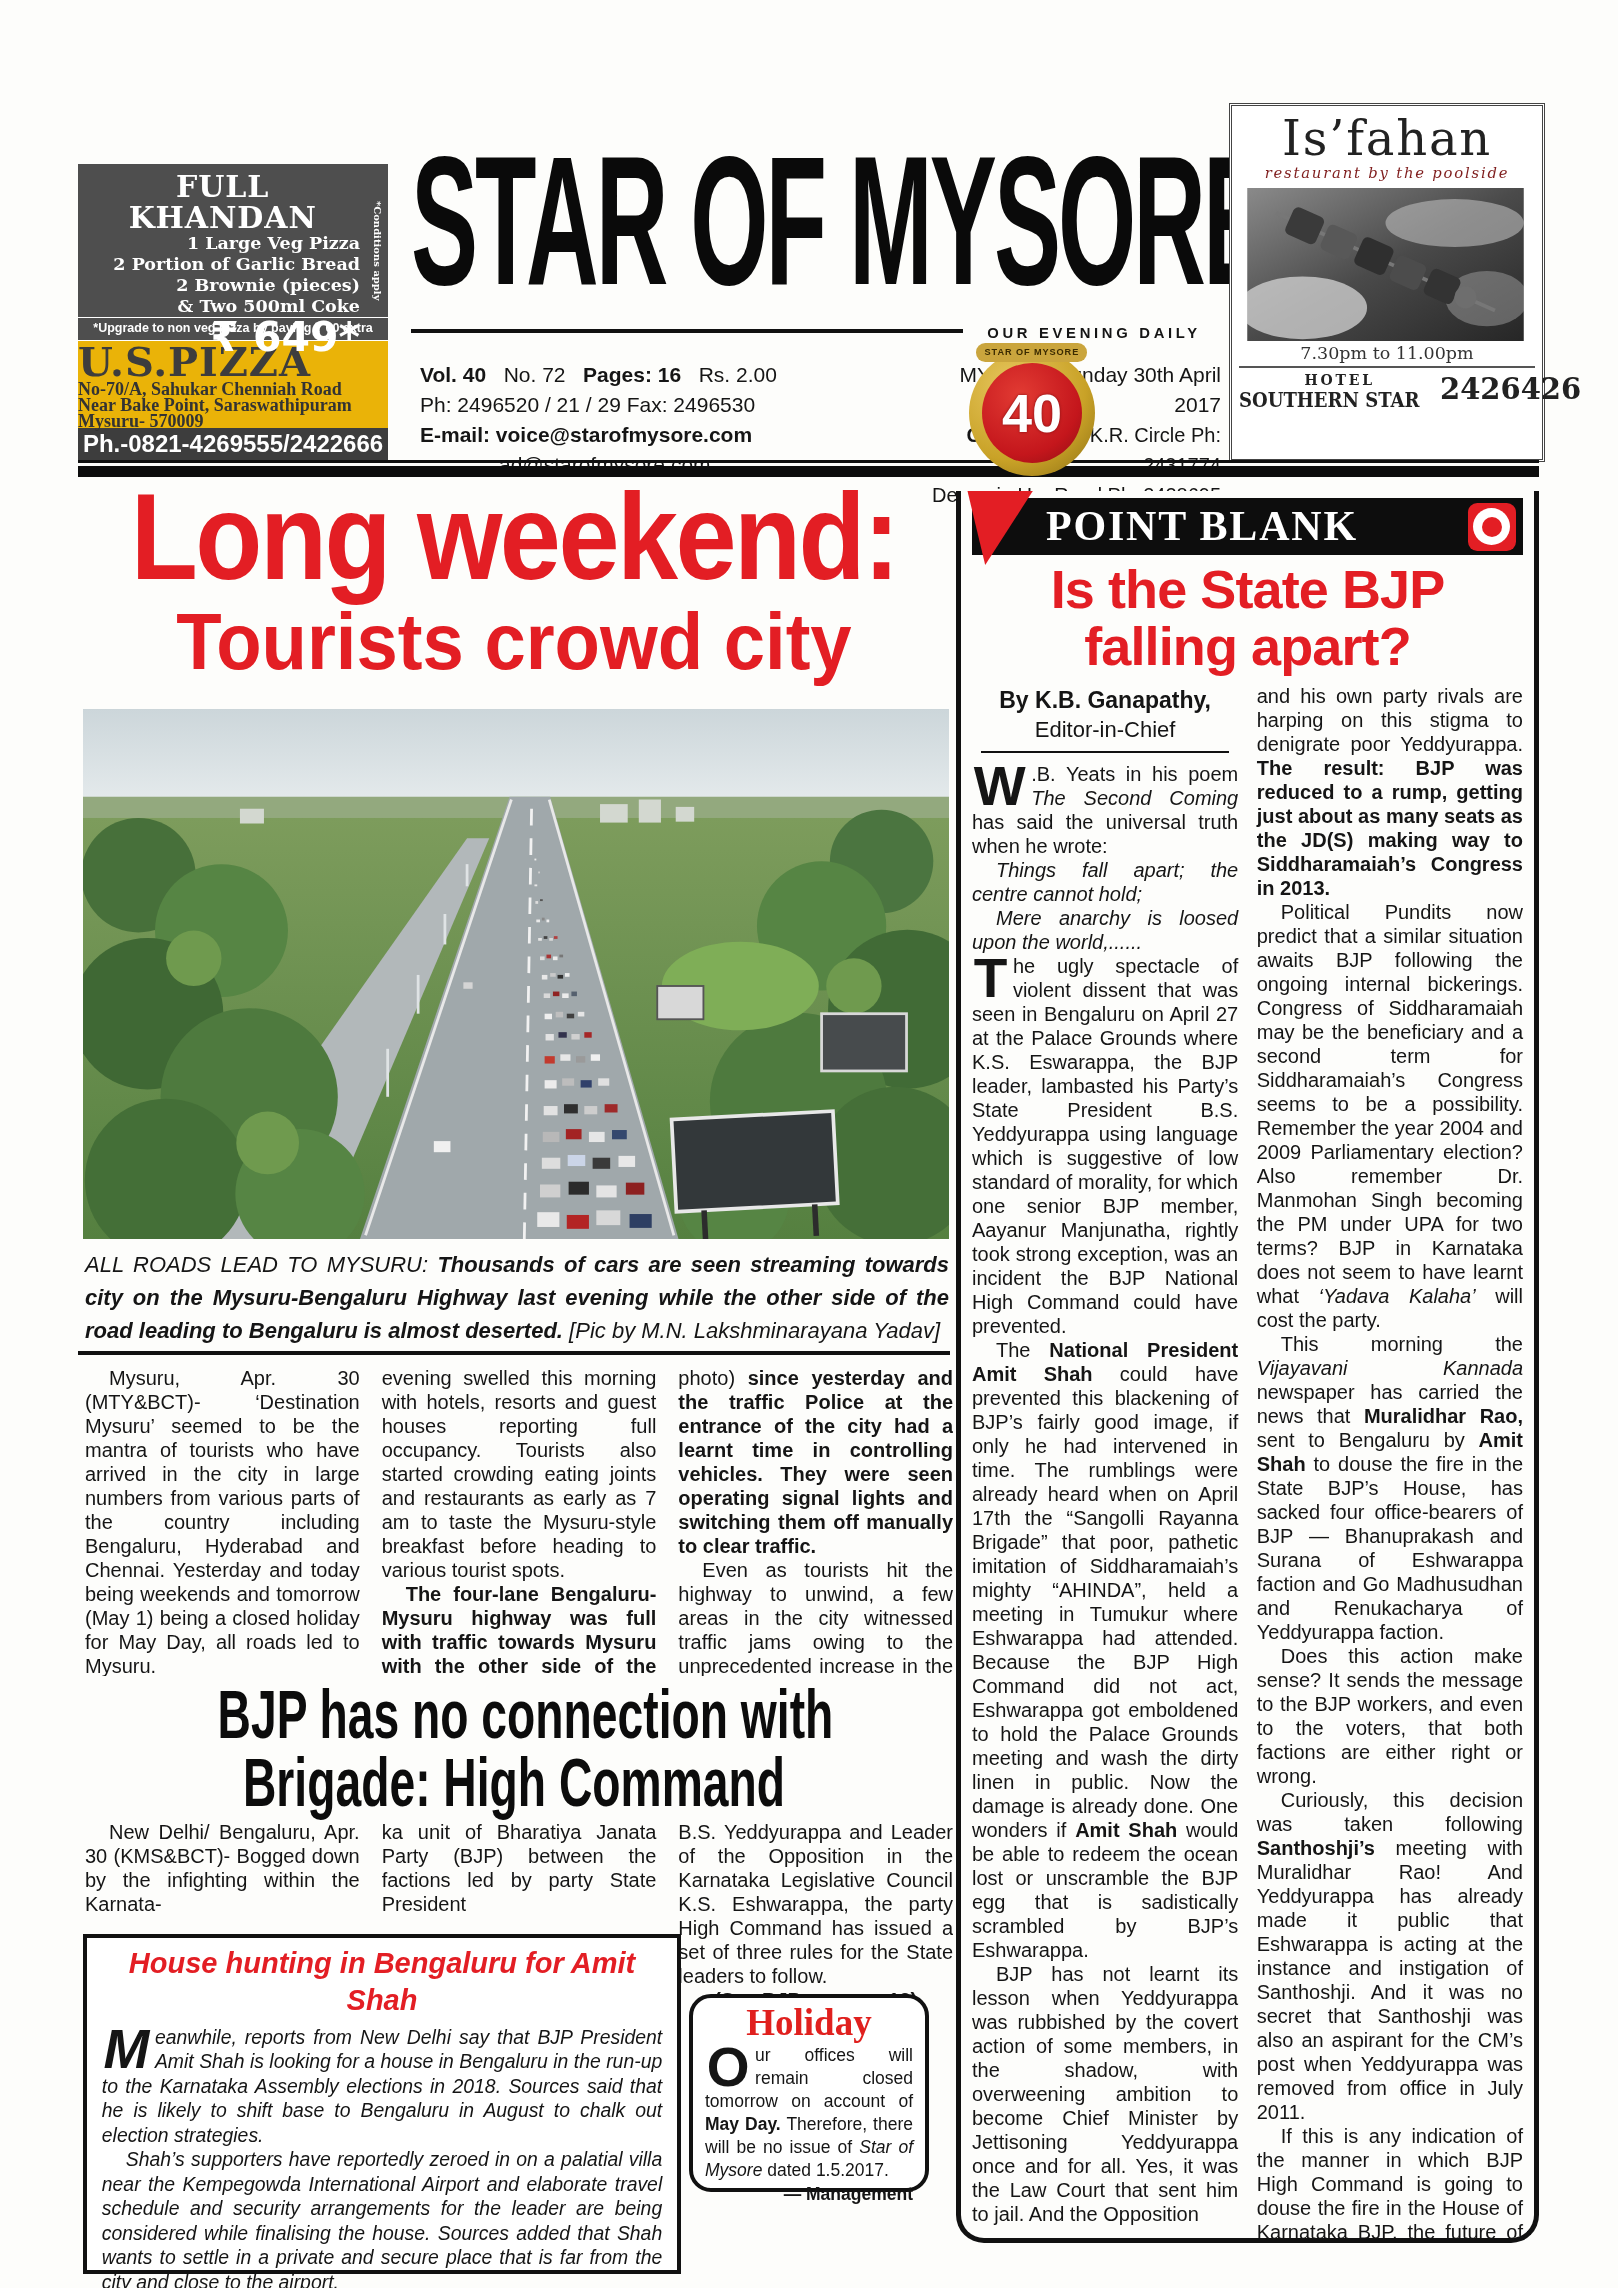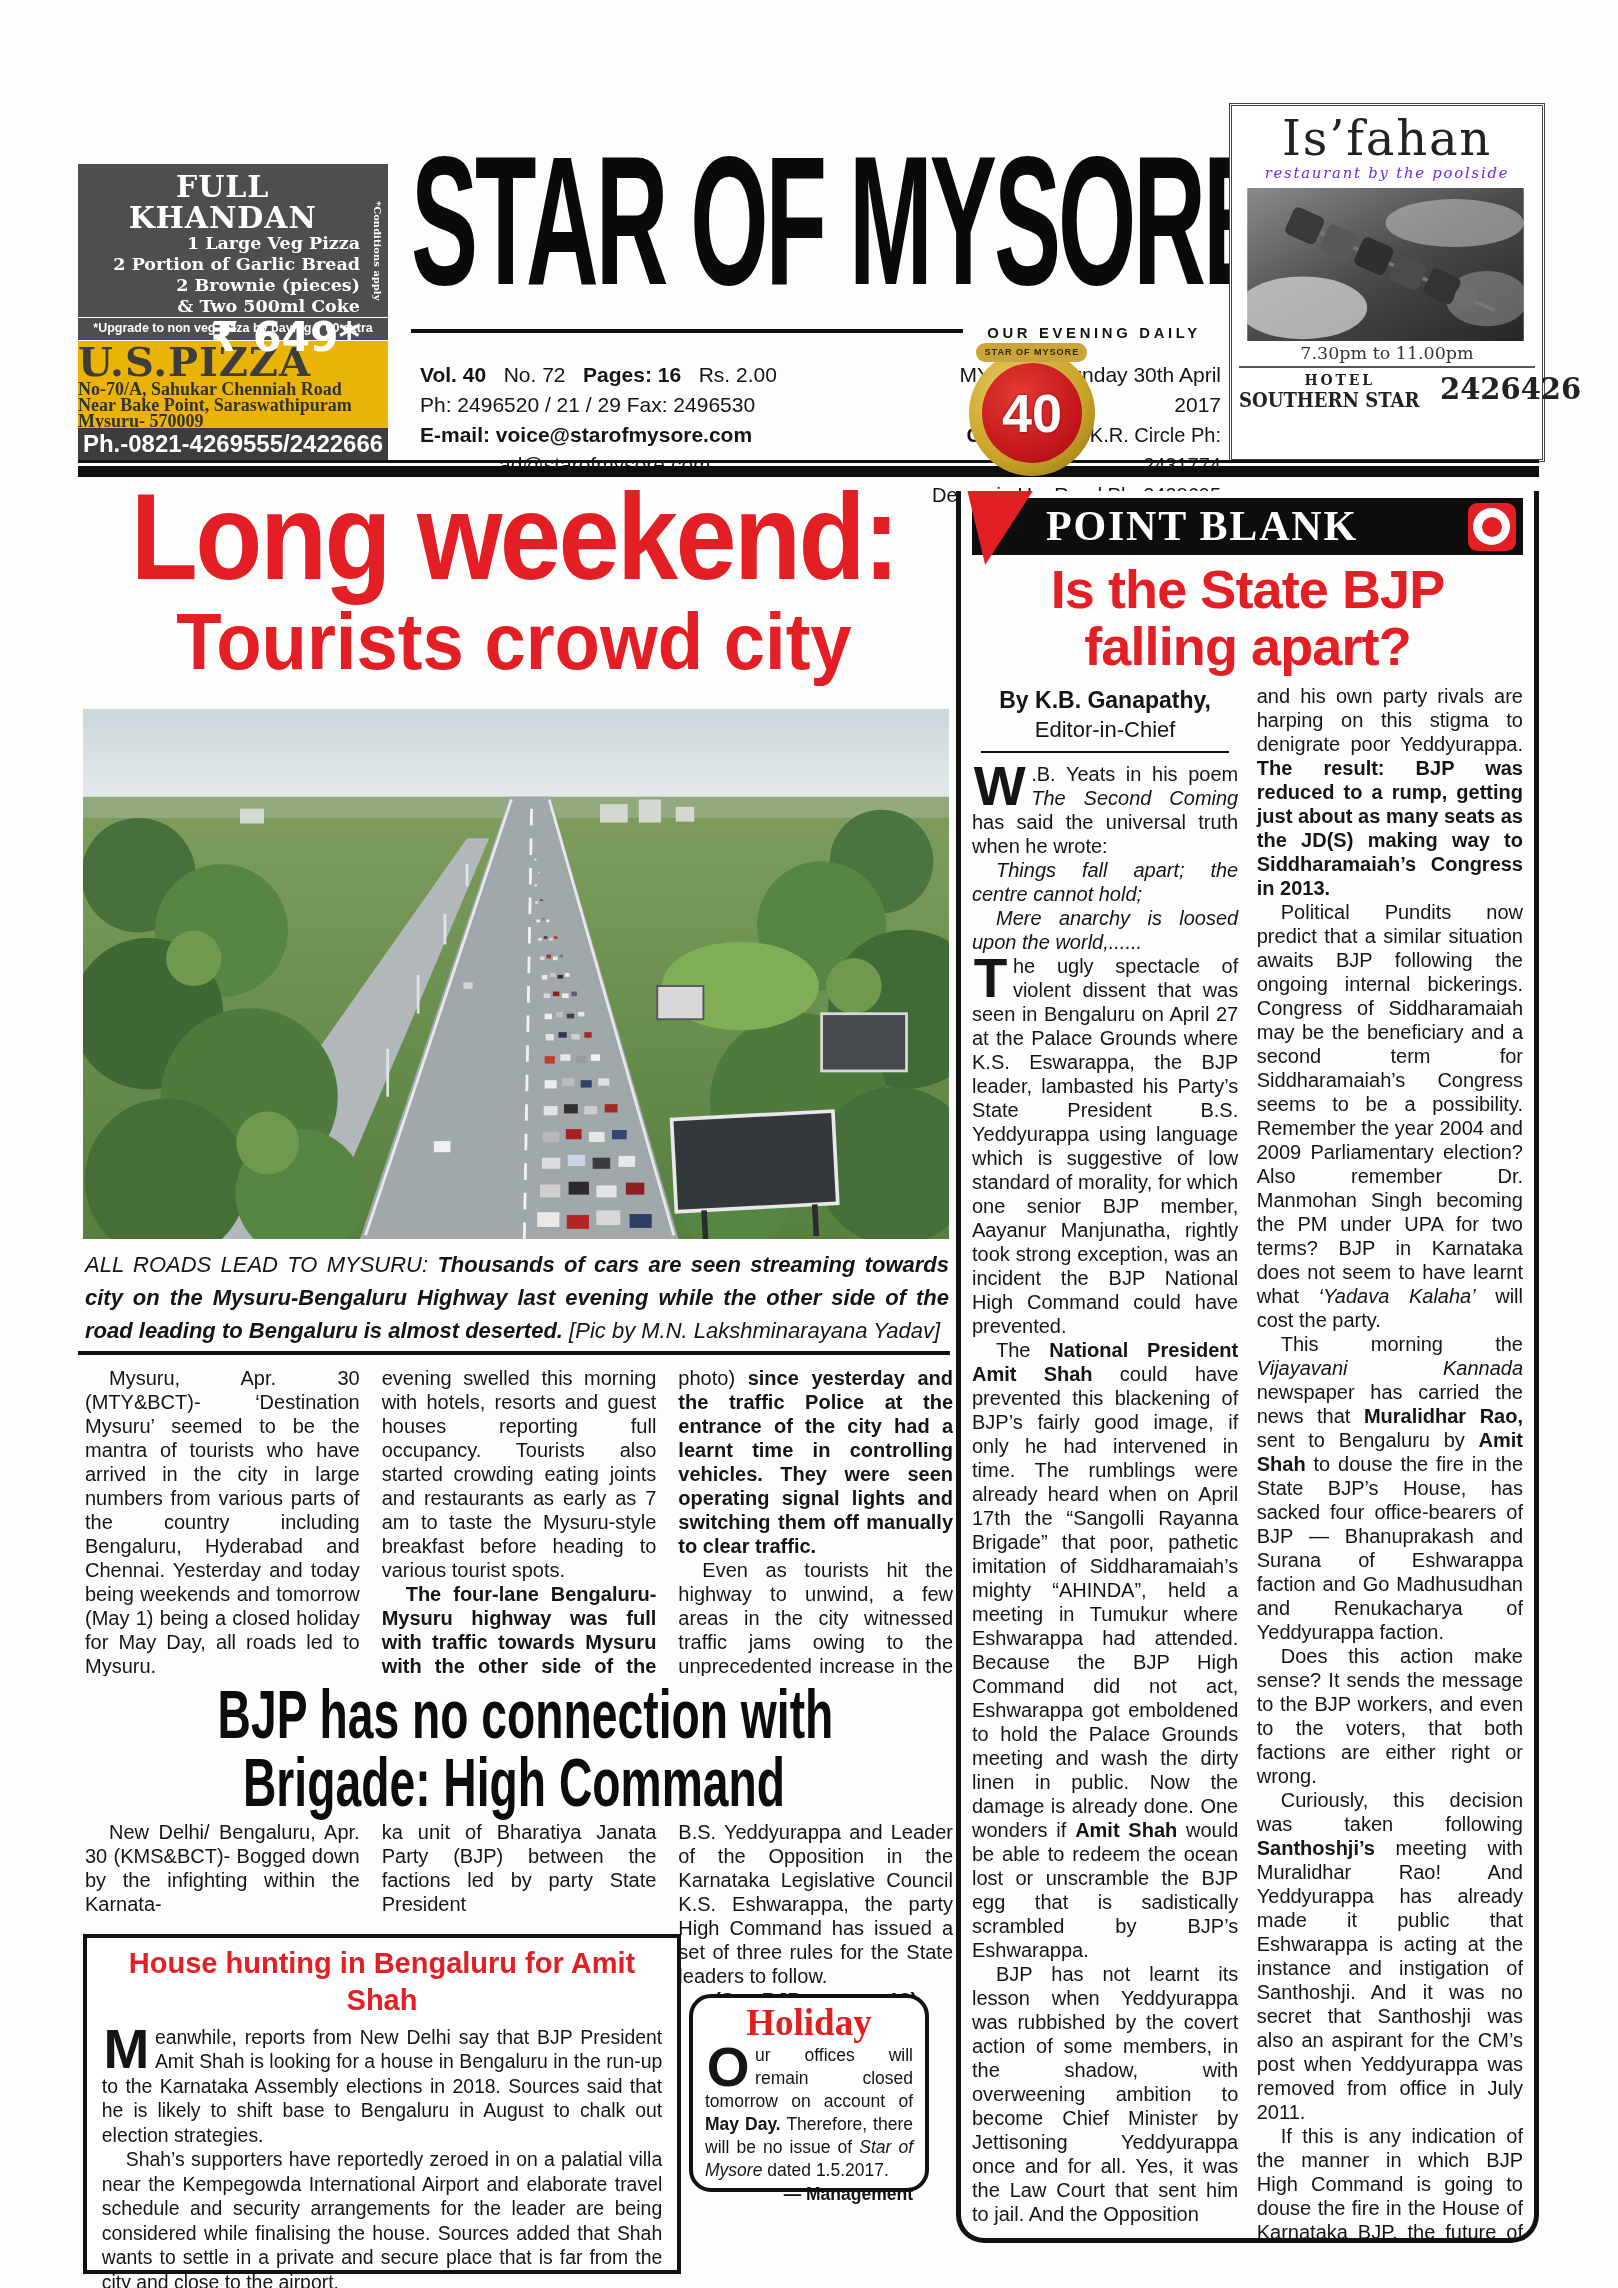--- a/index.html
+++ b/index.html
@@ -44,21 +44,21 @@
              background:radial-gradient(circle at 38% 32%,#e23b33,#c4161c 65%,#8c0f13);
              display:flex;align-items:center;justify-content:center;}
   .seal-num{font-size:54px;font-weight:bold;color:#fff;text-shadow:0 0 2.8px #7a0d10;}
   .seal-banner{position:absolute;left:7.4px;top:0;width:111px;height:18.5px;background:#caa53d;
                border-radius:9.2px;text-align:center;font-size:9.2px;font-weight:bold;color:#3b2b00;
                line-height:18.5px;letter-spacing:0.9px;}
 
   .isfahan{left:1229px;top:103px;width:310px;height:353px;border:3.7px double #444;background:#fff;
            font-family:"DejaVu Serif",serif;color:#222;}
   .isf-name{text-align:center;font-size:48px;line-height:52px;margin-top:5.5px;letter-spacing:1.8px;}
-  .isf-tag{text-align:center;font-style:italic;font-size:14.8px;color:#6d28d9;letter-spacing:1.8px;}
+  .isf-tag{text-align:center;font-style:italic;font-size:14.8px;color:#7f1d1d;letter-spacing:1.8px;}
   .isf-photo{margin:7.4px 14.8px 1.8px;height:153px;overflow:hidden;}
   .isf-time{text-align:center;font-size:17.5px;color:#333;}
   .isf-bottom{border-top:2.8px double #555;margin:3.7px 7.4px 0;padding-top:3.7px;display:flex;
               justify-content:space-between;}
   .isf-hotel1{font-size:14px;font-weight:bold;letter-spacing:2.8px;text-align:center;}
   .isf-hotel2{font-size:20px;font-weight:bold;letter-spacing:0;transform:scaleX(0.9);transform-origin:0 50%;white-space:nowrap;}
   .isf-phone{font-size:29px;font-weight:bold;padding-right:5.5px;}
 
   .rule-thin{left:78px;top:460px;width:1461px;height:2.8px;background:#111;}
   .rule-thick{left:78px;top:466px;width:1461px;height:11px;background:#0d0d0d;}
@@ -73,21 +73,21 @@
   .cap-rule{left:78px;top:1351px;width:872px;height:3.7px;background:#111;}
   .lead-cols{left:85px;top:1366px;width:868px;height:310px;gap:22px;overflow:hidden;
              font-size:20px;line-height:24px;}
 
   .bjp-head{left:78px;top:1680px;width:872px;text-align:center;font-weight:bold;color:#0c0c0c;}
   .bjp-head div{font-size:68px;line-height:68px;transform:scaleX(0.68);transform-origin:50% 0;white-space:nowrap;}
   .bjp-cols{left:85px;top:1820px;width:868px;height:332px;gap:22px;overflow:hidden;
             font-size:20px;line-height:24px;}
 
   .house{left:83px;top:1934px;width:598px;height:340px;border:4.6px solid #111;background:#fff;
-         padding:7.4px 14.8px;box-sizing:border-box;}
+         padding:7.4px 14.8px;box-sizing:border-box;font-style:italic;}
   .house-title{color:#e31e24;font-weight:bold;font-size:29px;text-align:center;line-height:37px;margin-bottom:5.5px;}
   .house-body{font-size:19.4px;line-height:24.5px;}
 
   .holiday{left:689px;top:1994px;width:240px;height:198px;border:4.6px solid #111;border-radius:22px;
            background:#fff;padding:3.7px 12px;box-sizing:border-box;}
   .holiday-title{font-family:"Liberation Serif",serif;color:#e0201e;font-weight:bold;font-size:37px;
                  text-align:center;line-height:42px;}
   .holiday-body{font-size:17.5px;line-height:23px;}
   .holiday-sign{text-align:right;font-weight:bold;font-size:17.5px;line-height:24px;}
 

